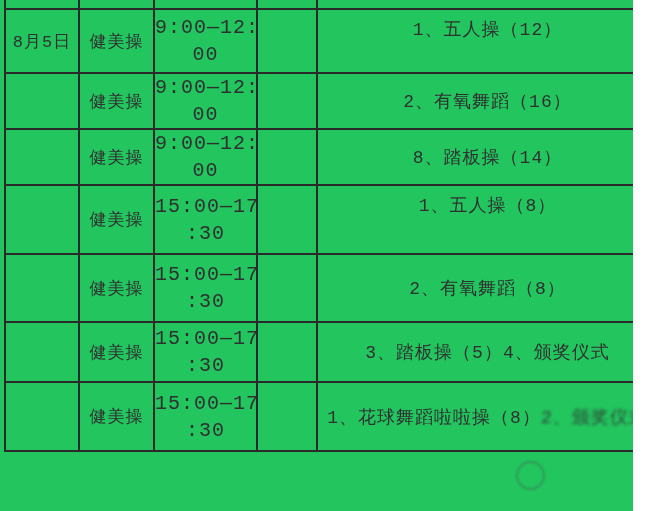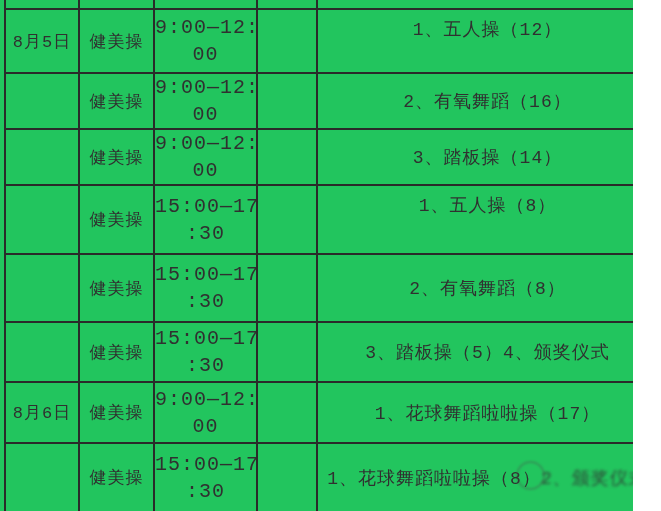--- a/index.html
+++ b/index.html
@@ -98,21 +98,21 @@
       </tr>
 
       <tr style="height:52px">
         <td class="date-cell"></td>
         <td class="activity-cell">健美操</td>
         <td class="time-cell">
           <div class="line">9:00—12:</div>
           <div class="line">00</div>
         </td>
         <td class="group-cell"></td>
-        <td class="event-cell">3、踏板操（14）</td>
+        <td class="event-cell">8、踏板操（14）</td>
       </tr>
 
       <tr style="height:69px">
         <td class="date-cell"></td>
         <td class="activity-cell">健美操</td>
         <td class="time-cell">
           <div class="line">15:00—17</div>
           <div class="line">:30</div>
         </td>
         <td class="group-cell"></td>
@@ -134,30 +134,20 @@
         <td class="date-cell"></td>
         <td class="activity-cell">健美操</td>
         <td class="time-cell">
           <div class="line">15:00—17</div>
           <div class="line">:30</div>
         </td>
         <td class="group-cell"></td>
         <td class="event-cell">3、踏板操（5）4、颁奖仪式</td>
       </tr>
 
-      <tr style="height:61px">
-        <td class="date-cell">8月6日</td>
-        <td class="activity-cell">健美操</td>
-        <td class="time-cell">
-          <div class="line">9:00—12:</div>
-          <div class="line">00</div>
-        </td>
-        <td class="group-cell"></td>
-        <td class="event-cell">1、花球舞蹈啦啦操（17）</td>
-      </tr>
 
       <tr style="height:69px">
         <td class="date-cell"></td>
         <td class="activity-cell">健美操</td>
         <td class="time-cell">
           <div class="line">15:00—17</div>
           <div class="line">:30</div>
         </td>
         <td class="group-cell"></td>
         <td class="event-cell">

